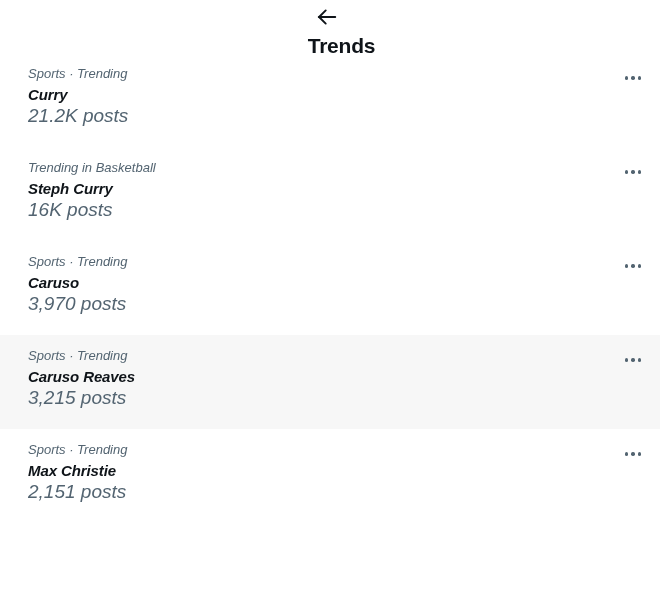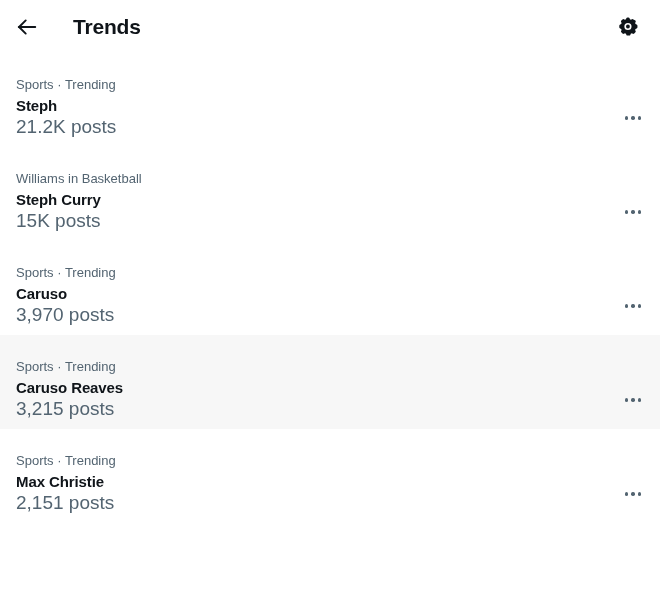--- a/index.html
+++ b/index.html
@@ -17,20 +17,21 @@
   }
 
   
   .header {
     height: 53px;
     display: flex;
     align-items: center;
     padding: 0 16px 0 10px;
     box-sizing: border-box;
     background: #ffffff;
+    flex-direction: column;
   }
   .back-btn {
     width: 34px;
     height: 34px;
     display: flex;
     align-items: center;
     justify-content: center;
     border-radius: 50%;
     flex: 0 0 auto;
     cursor: pointer;
@@ -56,26 +57,27 @@
     cursor: pointer;
   }
 
   
   .trend-list {
     display: block;
   }
   .trend-row {
     position: relative;
     display: flex;
-    align-items: flex-end;
-    padding: 12px 16px 12px 16px;
+    align-items: flex-start;
+    padding: 12px 16px 12px 28px;
     box-sizing: border-box;
     background: #ffffff;
     cursor: pointer;
     min-height: 94px;
+    font-style: italic;
   }
   .trend-row.is-hovered {
     background: #f7f7f7;
   }
   .trend-main {
     flex: 1 1 auto;
     min-width: 0;
     padding-top: 1px;
   }
   .trend-meta {
@@ -147,37 +149,37 @@
       </svg>
     </span>
   </div>
 </div>
 
 <div class="trend-list">
 
   <div class="trend-row">
     <div class="trend-main">
       <div class="trend-meta">Sports · Trending</div>
-      <div class="trend-name">Steph</div>
+      <div class="trend-name">Curry</div>
       <div class="trend-count">21.2K posts</div>
     </div>
     <div class="more-btn">
       <span class="dots">
           <i></i>
           <i></i>
           <i></i>
         </span>
     </div>
   </div>
 
   <div class="trend-row">
     <div class="trend-main">
-      <div class="trend-meta">Williams in Basketball</div>
+      <div class="trend-meta">Trending in Basketball</div>
       <div class="trend-name">Steph Curry</div>
-      <div class="trend-count">15K posts</div>
+      <div class="trend-count">16K posts</div>
     </div>
     <div class="more-btn">
       <span class="dots">
           <i></i>
           <i></i>
           <i></i>
         </span>
     </div>
   </div>
 

